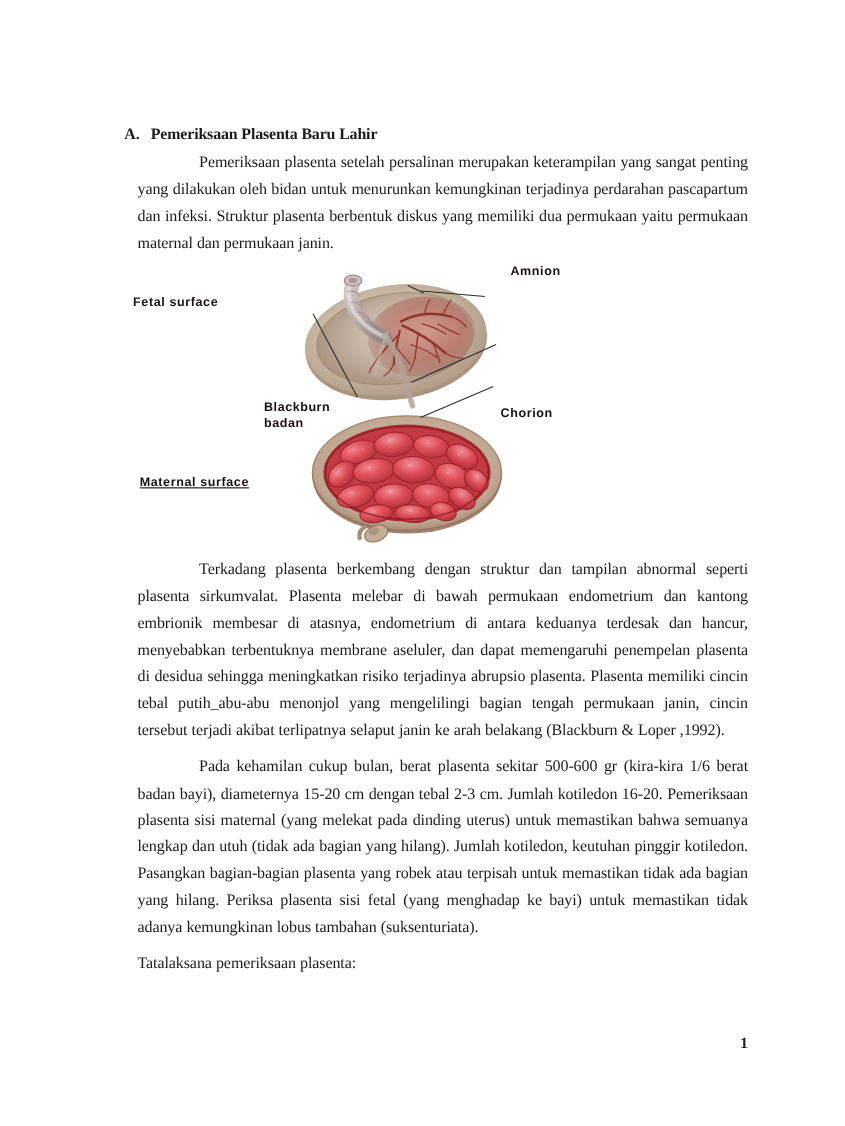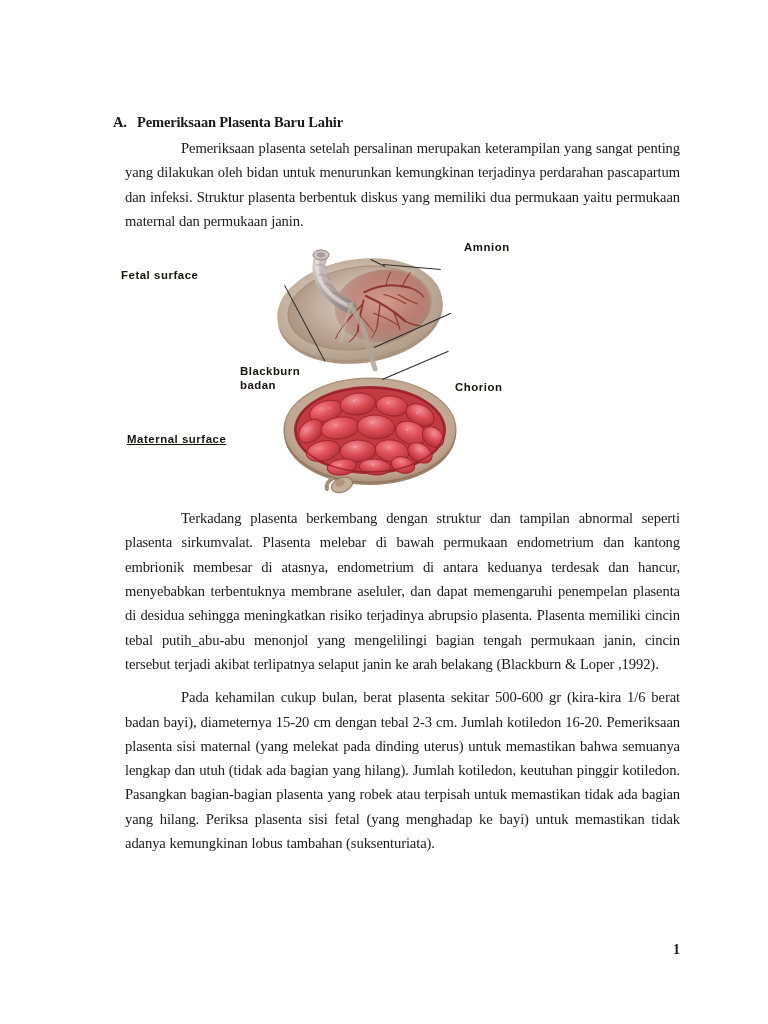--- a/index.html
+++ b/index.html
@@ -82,21 +82,21 @@
     font-family: "Liberation Sans", "DejaVu Sans", sans-serif;
     font-weight: bold;
     font-size: 11.4px;
     letter-spacing: 0.55px;
     color: #17110f;
     white-space: nowrap;
   }
   .lbl-fetal    { left: 8px;  top: 30px; }
   .lbl-amnion   { left: 327px; top: 2px; margin-left: 24px; }
   .lbl-umbil    { left: 127px; top: 125px; line-height: 14px; letter-spacing: 0.5px;}
-  .lbl-chorion  { left: 342px; top: 142px; text-align: center; }
+  .lbl-chorion  { left: 342px; top: 131px; text-align: center; }
   .lbl-maternal { left: 14px;  top: 194px; text-decoration: underline; }
 
   
   .leader {
     position: absolute;
     background: #2a2a2a;
     transform-origin: 0 0;
     height: 1px;
   }
 
@@ -306,16 +306,17 @@
         <div>badan</div>
       </div>
       <div class="fig-label lbl-chorion">Chorion</div>
       <div class="fig-label lbl-maternal">Maternal surface</div>
     </div>
 
     <p class="body-par par-gap">Terkadang plasenta berkembang dengan struktur dan tampilan abnormal seperti plasenta sirkumvalat. Plasenta melebar di bawah permukaan endometrium dan kantong embrionik membesar di atasnya, endometrium di antara keduanya terdesak dan hancur, menyebabkan terbentuknya membrane aseluler, dan dapat memengaruhi penempelan plasenta di desidua sehingga meningkatkan risiko terjadinya abrupsio plasenta. Plasenta memiliki cincin tebal putih_abu-abu menonjol yang mengelilingi bagian tengah permukaan janin, cincin tersebut terjadi akibat terlipatnya selaput janin ke arah belakang (Blackburn &amp; Loper ,1992).</p>
 
     <p class="body-par par-gap">Pada kehamilan cukup bulan, berat plasenta sekitar 500-600 gr (kira-kira 1/6 berat badan bayi), diameternya 15-20 cm dengan tebal 2-3 cm. Jumlah kotiledon 16-20. Pemeriksaan plasenta sisi maternal (yang melekat pada dinding uterus) untuk memastikan bahwa semuanya lengkap dan utuh (tidak ada bagian yang hilang). Jumlah kotiledon, keutuhan pinggir kotiledon. Pasangkan bagian-bagian plasenta yang robek atau terpisah untuk memastikan tidak ada bagian yang hilang. Periksa plasenta sisi fetal (yang menghadap ke bayi) untuk memastikan tidak adanya kemungkinan lobus tambahan (suksenturiata).</p>
 
+    <p class="body-par no-indent par-gap">Tatalaksana pemeriksaan plasenta:</p>
   </div>
 
   <div class="page-number">1</div>
 </div>
 
 </body></html>

